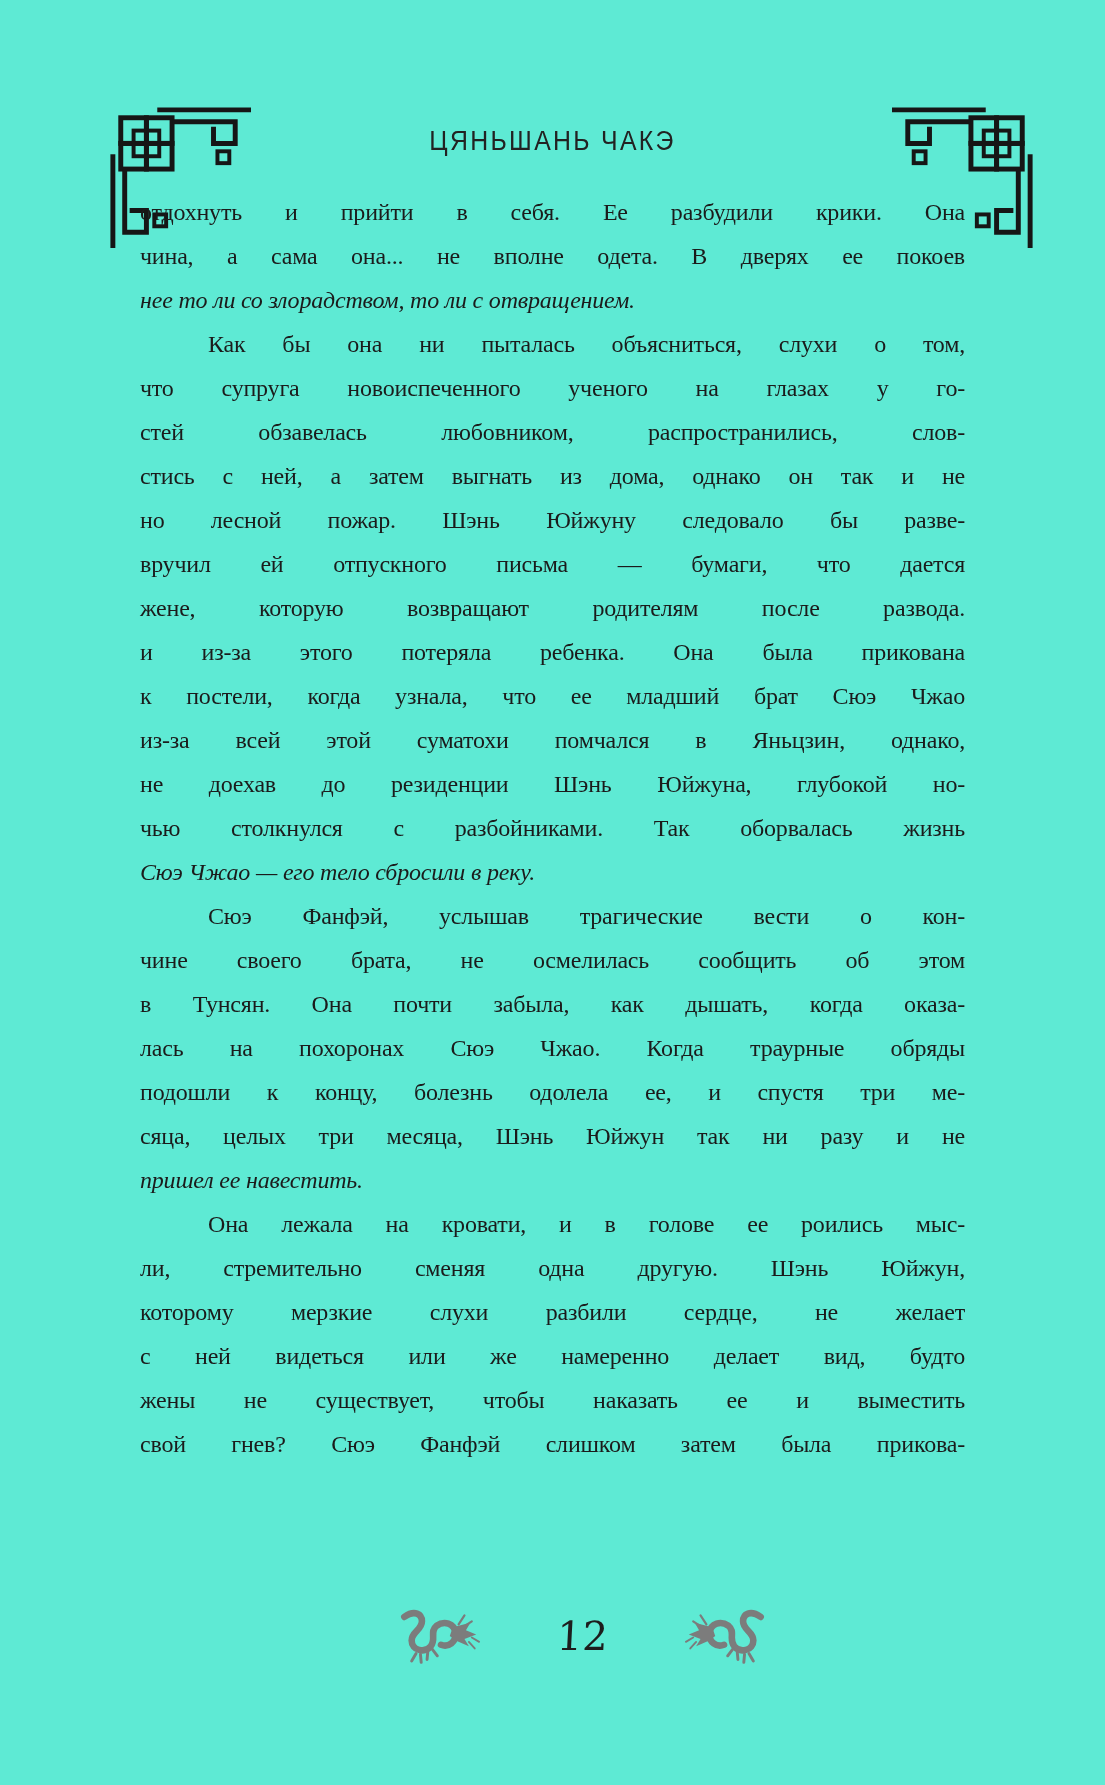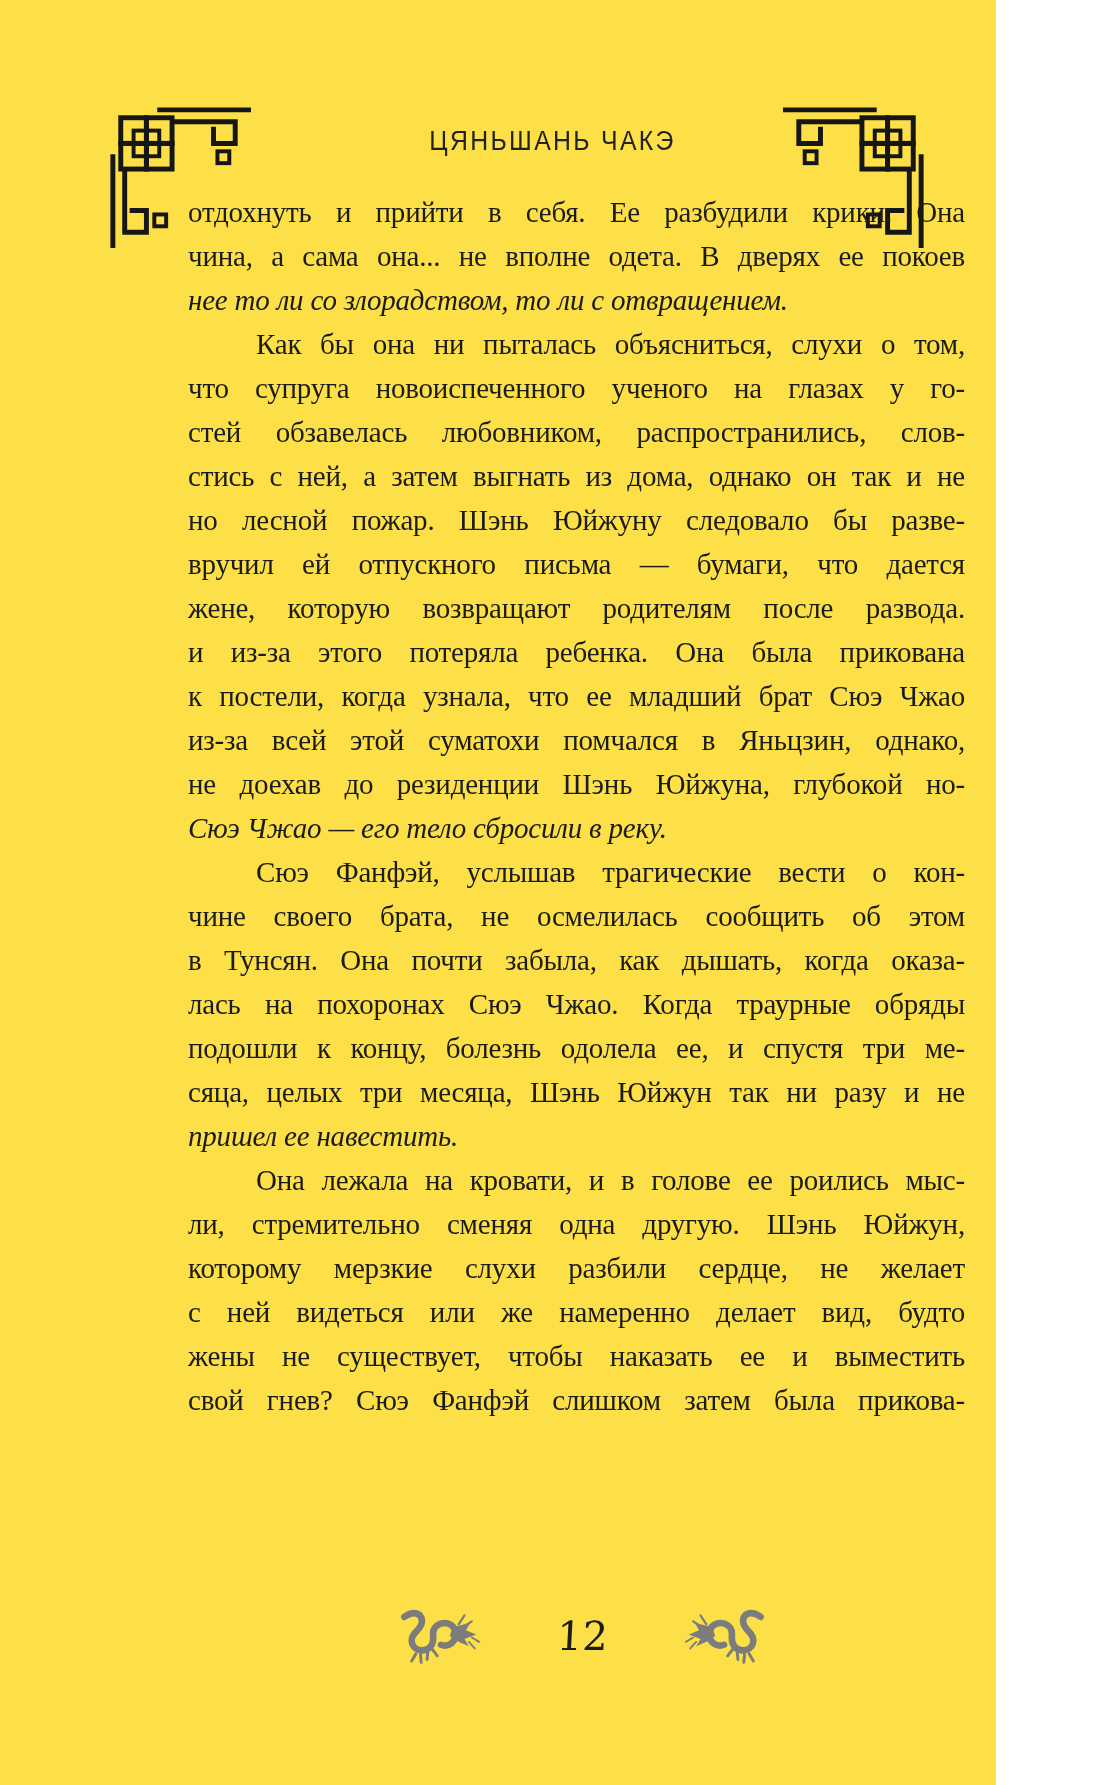--- a/index.html
+++ b/index.html
@@ -2,23 +2,23 @@
 <html><head>
 <meta charset="utf-8">
 <style>
   html, body {
     margin: 0;
     padding: 0;
     background: #ffffff;
   }
   #page {
     position: relative;
-    width: 996px;
+    width: 1105px;
     height: 1785px;
-    background: #fde047;
+    background: #5eead4;
     font-family: "Liberation Serif", serif;
     color: #1b1b1b;
     overflow: hidden;
   }
   
   .running-head {
     position: absolute;
     top: 126px;
     left: 140px;
     width: 825px;
@@ -41,28 +41,27 @@
   .corner.right { right: 65px; }
   .corner.right svg { transform: scaleX(-1); }
   
   .text-block {
     position: absolute;
     left: 140px;
     top: 190px;
     width: 825px;
   }
   .text-line {
-    font-size: 29px;
+    font-size: 24px;
     line-height: 44px;
     height: 44px;
     letter-spacing: -0.2px;
     text-align: justify;
     text-align-last: justify;
     white-space: normal;
-    margin-left: 48px;
   }
   .text-line.indent { text-indent: 68px; }
   .text-line.last   { text-align-last: left; font-style: italic; }
   
   .footer {
     position: absolute;
     left: 0;
     top: 1600px;
     width: 1105px;
     display: flex;
@@ -132,20 +131,21 @@
       <div class="text-line">что супруга новоиспеченного ученого на глазах у го-</div>
       <div class="text-line">стей обзавелась любовником, распространились, слов-</div>
       <div class="text-line">стись с ней, а затем выгнать из дома, однако он так и не</div>
       <div class="text-line">но лесной пожар. Шэнь Юйжуну следовало бы разве-</div>
       <div class="text-line">вручил ей отпускного письма — бумаги, что дается</div>
       <div class="text-line">жене, которую возвращают родителям после развода.</div>
       <div class="text-line">и из-за этого потеряла ребенка. Она была прикована</div>
       <div class="text-line">к постели, когда узнала, что ее младший брат Сюэ Чжао</div>
       <div class="text-line">из-за всей этой суматохи помчался в Яньцзин, однако,</div>
       <div class="text-line">не доехав до резиденции Шэнь Юйжуна, глубокой но-</div>
+      <div class="text-line">чью столкнулся с разбойниками. Так оборвалась жизнь</div>
       <div class="text-line last">Сюэ Чжао — его тело сбросили в реку.</div>
       <div class="text-line indent">Сюэ Фанфэй, услышав трагические вести о кон-</div>
       <div class="text-line">чине своего брата, не осмелилась сообщить об этом</div>
       <div class="text-line">в Тунсян. Она почти забыла, как дышать, когда оказа-</div>
       <div class="text-line">лась на похоронах Сюэ Чжао. Когда траурные обряды</div>
       <div class="text-line">подошли к концу, болезнь одолела ее, и спустя три ме-</div>
       <div class="text-line">сяца, целых три месяца, Шэнь Юйжун так ни разу и не</div>
       <div class="text-line last">пришел ее навестить.</div>
       <div class="text-line indent">Она лежала на кровати, и в голове ее роились мыс-</div>
       <div class="text-line">ли, стремительно сменяя одна другую. Шэнь Юйжун,</div>

